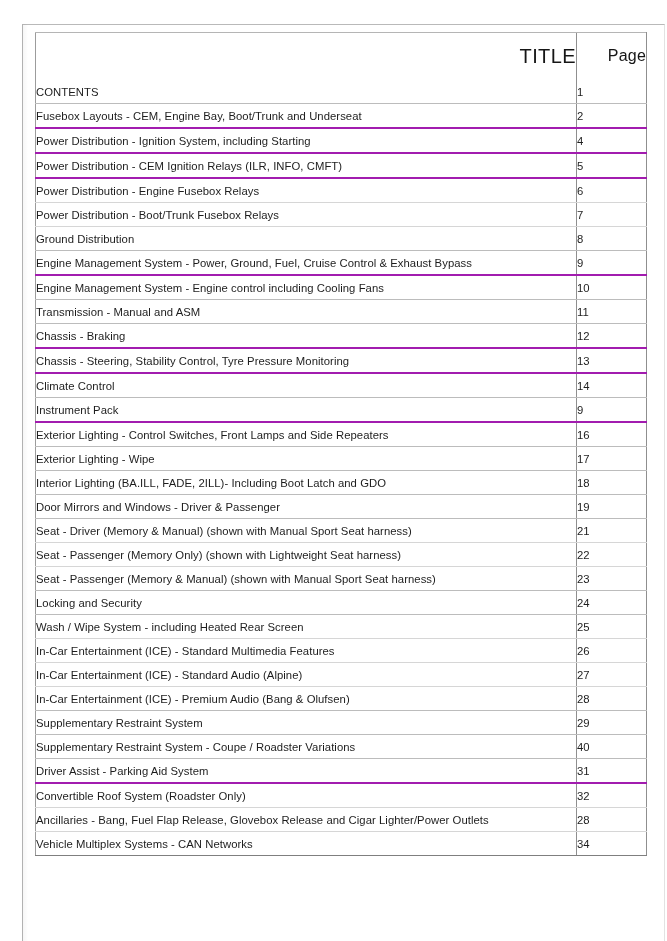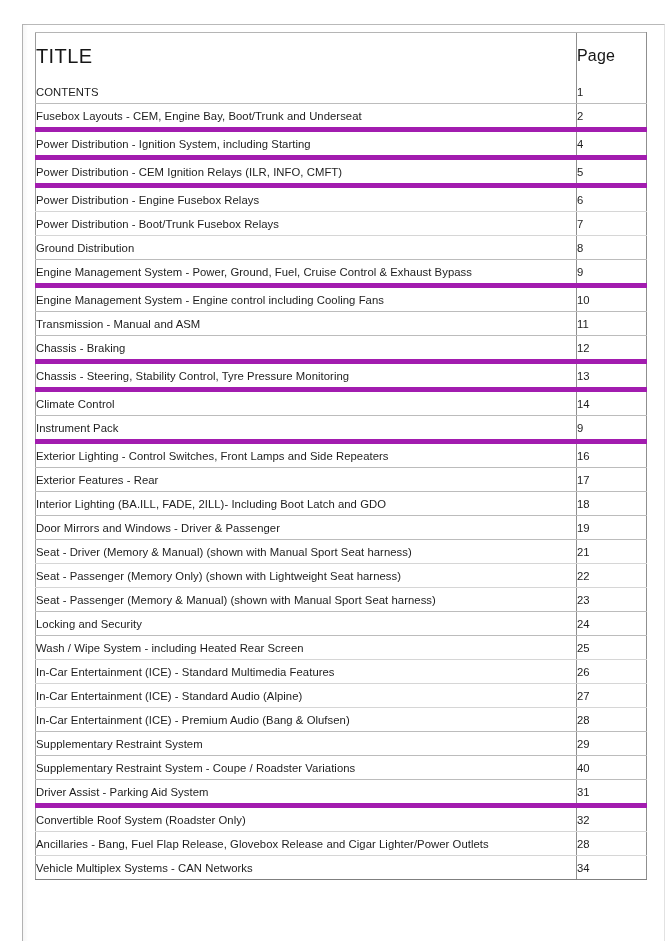--- a/index.html
+++ b/index.html
@@ -58,21 +58,21 @@
   #contents-table td {
     padding: 0;
     vertical-align: middle;
     font-weight: normal;
   }
 
   
   tr.head-row th {
     height: 46px;
     border-bottom: none;
-    text-align: left;
+    text-align: right;
   }
   th.title-head {
     font-size: 20px;
     letter-spacing: 0.4px;
     color: #161616;
     border-left: 1px solid #9c9c9c;
     border-top: 1px solid #b5b5b5;
   }
   th.page-head {
     font-size: 16px;
@@ -101,21 +101,21 @@
     border-left: 1px solid #8f8f8f;
     border-right: 1px solid #8f8f8f;
     padding-left: 11px;
     font-size: 11px;
     color: #242424;
   }
 
   
   tr.rule-light td { border-bottom: 1px solid #d6d6d6; }
   tr.rule-mid   td { border-bottom: 1px solid #bcbcbc; }
-  tr.rule-dark  td { border-bottom: 5px solid #a21caf; }
+  tr.rule-dark  td { border-bottom: 2px solid #a21caf; }
 
   tr.row.first td { border-top: 1px solid transparent; margin-top: 12px; }
   tr.row.last  td { border-bottom: 1px solid #7f7f7f; }
 </style>
 </head>
 <body>
 
 <div id="page-sheet"></div>
 <div id="spine-shade"></div>
 
@@ -185,21 +185,21 @@
       </tr>
       <tr class="row rule-dark">
         <td class="c-title">Instrument Pack</td>
         <td class="c-page">9</td>
       </tr>
       <tr class="row rule-mid">
         <td class="c-title">Exterior Lighting - Control Switches, Front Lamps and Side Repeaters</td>
         <td class="c-page">16</td>
       </tr>
       <tr class="row rule-mid">
-        <td class="c-title">Exterior Features - Rear</td>
+        <td class="c-title">Exterior Lighting - Wipe</td>
         <td class="c-page">17</td>
       </tr>
       <tr class="row rule-mid">
         <td class="c-title">Interior Lighting (BA.ILL, FADE, 2ILL)- Including Boot Latch and GDO</td>
         <td class="c-page">18</td>
       </tr>
       <tr class="row rule-mid">
         <td class="c-title">Door Mirrors and Windows - Driver &amp; Passenger</td>
         <td class="c-page">19</td>
       </tr>

